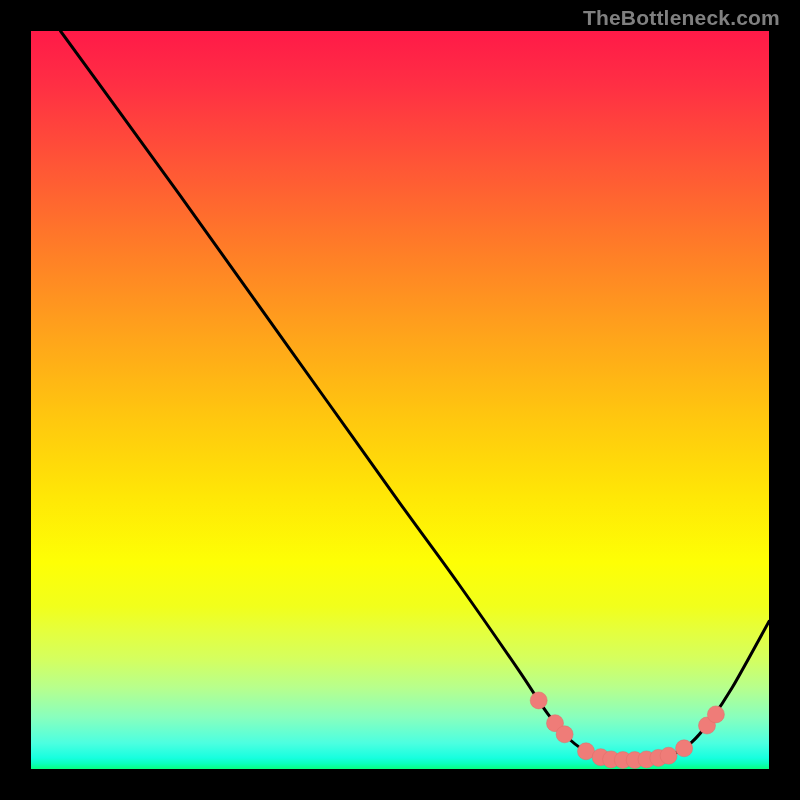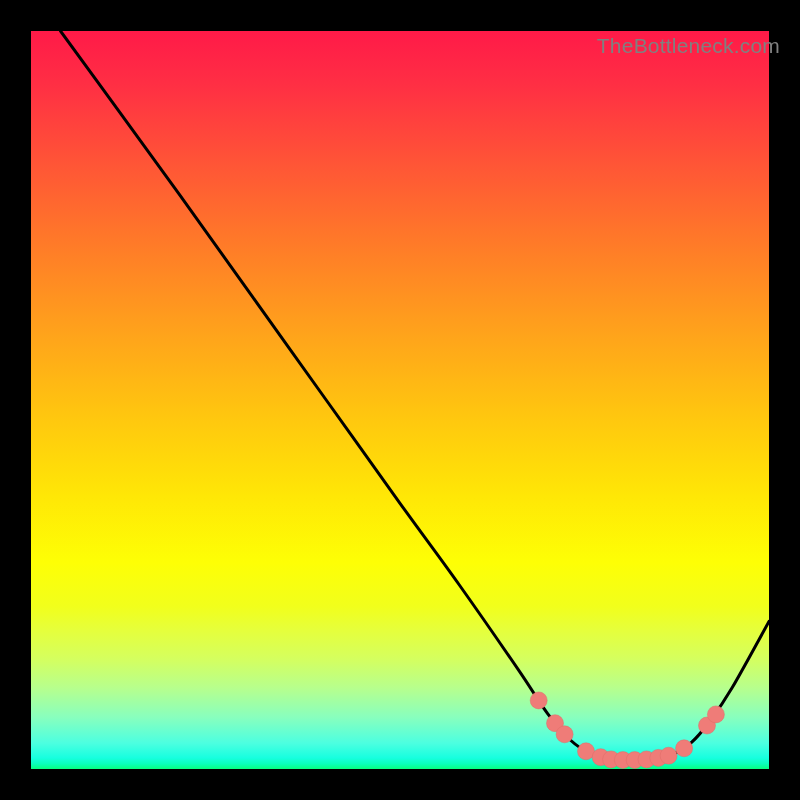--- a/index.html
+++ b/index.html
@@ -56,23 +56,22 @@
     left: 0; top: 0;
     width: 738px;
     height: 738px;
   }
   .watermark {
     position: absolute;
     top: 6px;
     right: 20px;
     color: #808080;
     font-size: 21px;
-    font-weight: 400;
+    font-weight: 700;
     letter-spacing: 0.2px;
-    margin-top: 28px;
   }
 </style>
 </head>
 <body>
 
 <div class="frame">
   <div class="plot">
     <div class="gradient"></div>
     <svg class="curve" viewBox="0 0 738 738" preserveAspectRatio="none">
       <path id="curve-path" fill="none" stroke="#000000" stroke-width="3" stroke-linecap="round" d="M 29.5 0.0 C 39.4 13.5, 68.9 54.1, 88.6 81.2 C 108.2 108.2, 125.5 131.6, 147.6 162.4 C 169.7 193.1, 196.8 231.2, 221.4 265.7 C 246.0 300.1, 270.6 334.6, 295.2 369.0 C 319.8 403.4, 346.9 441.6, 369.0 472.3 C 391.1 503.1, 408.4 525.8, 428.0 553.5 C 447.7 581.2, 472.3 616.8, 487.1 638.4 C 501.8 659.9, 508.0 671.0, 516.6 682.6 C 525.2 694.3, 531.4 701.7, 538.7 708.5 C 546.1 715.2, 552.3 719.8, 560.9 723.2 C 569.5 726.7, 580.6 728.2, 590.4 729.1 C 600.2 730.1, 611.3 730.1, 619.9 729.1 C 628.5 728.2, 635.3 726.2, 642.1 723.2 C 648.8 720.3, 654.4 717.0, 660.5 711.4 C 666.7 705.9, 672.2 699.1, 679.0 690.0 C 685.7 680.9, 691.3 673.4, 701.1 656.8 C 710.9 640.2, 731.9 601.5, 738.0 590.4"></path>

